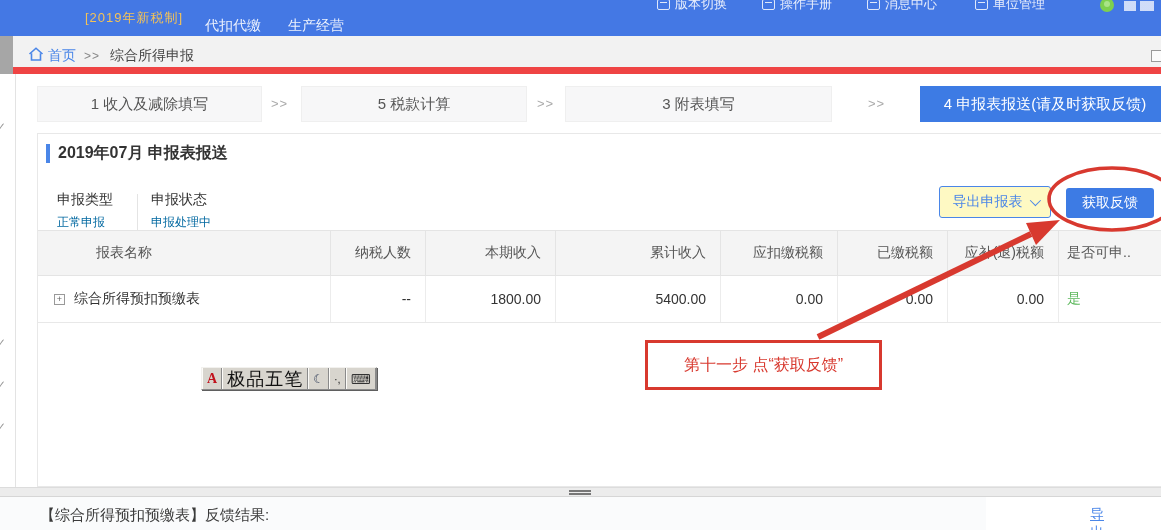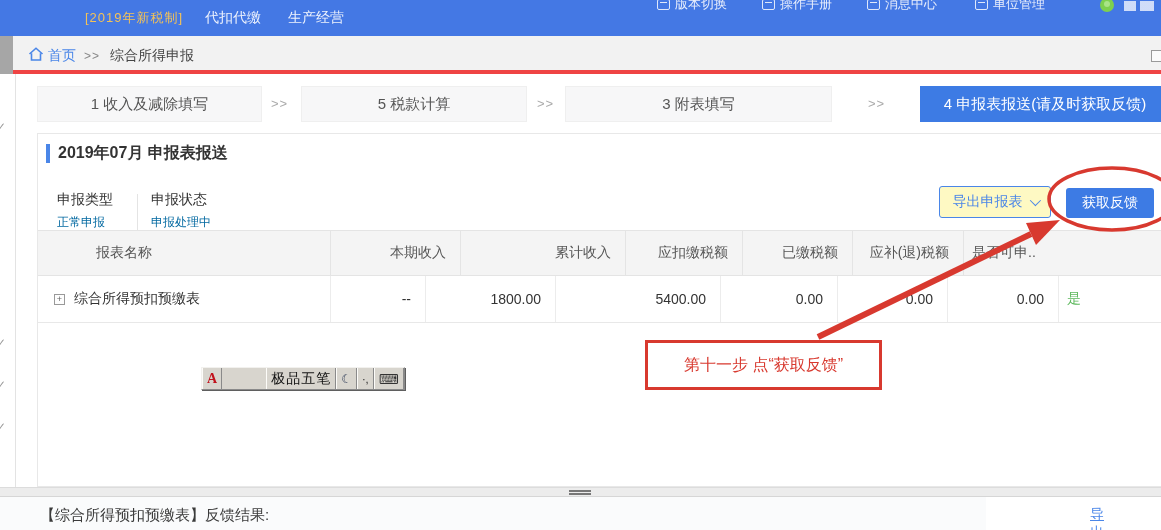--- a/index.html
+++ b/index.html
@@ -4,31 +4,31 @@
 <style>
   * { margin:0; padding:0; box-sizing:border-box; }
   html,body { background:#fff; }
   #screen {
     position:relative; width:1161px; height:530px; overflow:hidden;
     font-family:"Liberation Sans","DejaVu Sans",sans-serif; background:#fff; color:#333;
   }
   
   .topbar { position:absolute; left:0; top:0; width:1161px; height:36px; background:#4478e4; overflow:hidden; }
   .tb-badge { position:absolute; left:85px; top:9px; font-size:13px; color:#f3c258; letter-spacing:1px; }
-  .tb-nav { position:absolute; top:9px; font-size:14px; color:#eef3fd; cursor:pointer; }
+  .tb-nav { position:absolute; top:17px; font-size:14px; color:#eef3fd; cursor:pointer; }
   .tb-nav1 { left:205px; } .tb-nav2 { left:288px;text-align:center; }
   .tb-right { position:absolute; top:-6px; height:20px; display:flex; align-items:center; gap:5px; color:#e8eefc; font-size:13px; cursor:pointer; }
   .tb-ricon { width:13px; height:11px; border:1.5px solid #dfe8fb; border-radius:2px; position:relative; }
   .tb-ricon:after { content:""; position:absolute; left:2px; top:2px; right:2px; height:1.5px; background:#dfe8fb; }
   .tb-user { position:absolute; left:1100px; top:-2px; width:14px; height:14px; border-radius:50%; background:#7ed04e; }
   .tb-user:after { content:""; position:absolute; left:4px; top:3px; width:6px; height:6px; border-radius:50%; background:#a9e487; }
   .tb-frag { position:absolute; top:1px; height:10px; width:30px; left:1124px;
              background:linear-gradient(90deg,#e8eefc 40%,transparent 40%,transparent 55%,#e8eefc 55%); opacity:.85; }
   
-  .crumbbar { position:absolute; left:0; top:36px; width:1161px; height:38px; background:#f2f2f2; border-bottom:4px solid #ef4444; }
+  .crumbbar { position:absolute; left:0; top:36px; width:1161px; height:38px; background:#f2f2f2; border-bottom:7px solid #ef4444; }
   .crumb-block { position:absolute; left:0; top:0; width:13px; height:38px; background:#a6a6a6; }
   .crumb-home { position:absolute; left:28px; top:11px; cursor:pointer; }
   .crumb-txt { position:absolute; top:11px; font-size:14px; }
   .crumb-home-label { left:48px; color:#4a86e8; cursor:pointer; }
   .crumb-sep { left:84px; color:#888; font-size:12px; letter-spacing:1px; top:13px; }
   .crumb-cur { left:110px; color:#444; }
   .crumb-mini { position:absolute; left:1151px; top:14px; width:12px; height:12px; border:1.5px solid #9a9a9a; background:#fbfbfb; cursor:pointer; }
   
   .vline { position:absolute; left:15px; top:74px; width:1px; height:456px; background:#e3e3e3; }
   .tick { position:absolute; left:-4px; color:#9a9a9a; font-size:12px; }
@@ -68,21 +68,21 @@
   .expander { width:11px; height:11px; border:1px solid #999; font-size:9px; line-height:9px; text-align:center;
               color:#666; margin-right:9px; background:#fdfdfd; cursor:pointer; flex:0 0 auto; }
   .green { color:#5cb85c; }
   
   .ime { position:absolute; left:163px; top:233px; height:23px; display:flex; align-items:stretch;
          background:#d8d5ce; border:1px solid #8a8a8a; border-top-color:#f2f1ee; border-left-color:#f2f1ee;
          box-shadow:1px 1px 0 #5f5f5f; }
   .ime-seg { display:flex; align-items:center; justify-content:center; padding:0 4px;
              border-right:1px solid #8a8a8a; border-left:1px solid #fdfcf9; cursor:pointer; }
   .ime-a { color:#c1121c; font-weight:bold; font-size:14px; font-family:"Liberation Serif","DejaVu Serif",serif; }
-  .ime-name { font-size:14px; color:#111; letter-spacing:1px;margin-left:44px; }
+  .ime-name { font-size:18px; color:#111; letter-spacing:1px; }
   .ime-moon { color:#1b2a4a; font-size:12px; }
   .ime-punct { font-size:11px; color:#222; }
   .ime-kbd { font-size:14px; color:#333; }
   
   .note-box { position:absolute; left:645px; top:340px; width:237px; height:50px; border:3px solid #d8392f;
               display:flex; align-items:center; justify-content:center; z-index:40; background:transparent; }
   .note-text { color:#d8392f; font-size:16px; }
   .overlay { position:absolute; left:0; top:0; width:1161px; height:530px; pointer-events:none; z-index:50; }
   
   .splitter { position:absolute; left:0; top:487px; width:1161px; height:10px; background:#ececec;
@@ -162,20 +162,21 @@
 
     <div class="btn-export">
       <span>导出申报表</span>
       <span class="caret"></span>
     </div>
     <button class="btn-feedback">获取反馈</button>
 
     <div class="tbl">
       <div class="tr head">
         <div class="td c0">报表名称</div>
+        <div class="td c1">纳税人数</div>
         <div class="td c2">本期收入</div>
         <div class="td c3">累计收入</div>
         <div class="td c4">应扣缴税额</div>
         <div class="td c5">已缴税额</div>
         <div class="td c6">应补(退)税额</div>
         <div class="td c7">是否可申..</div>
       </div>
       <div class="tr body">
         <div class="td c0">
           <span class="expander">+</span>

